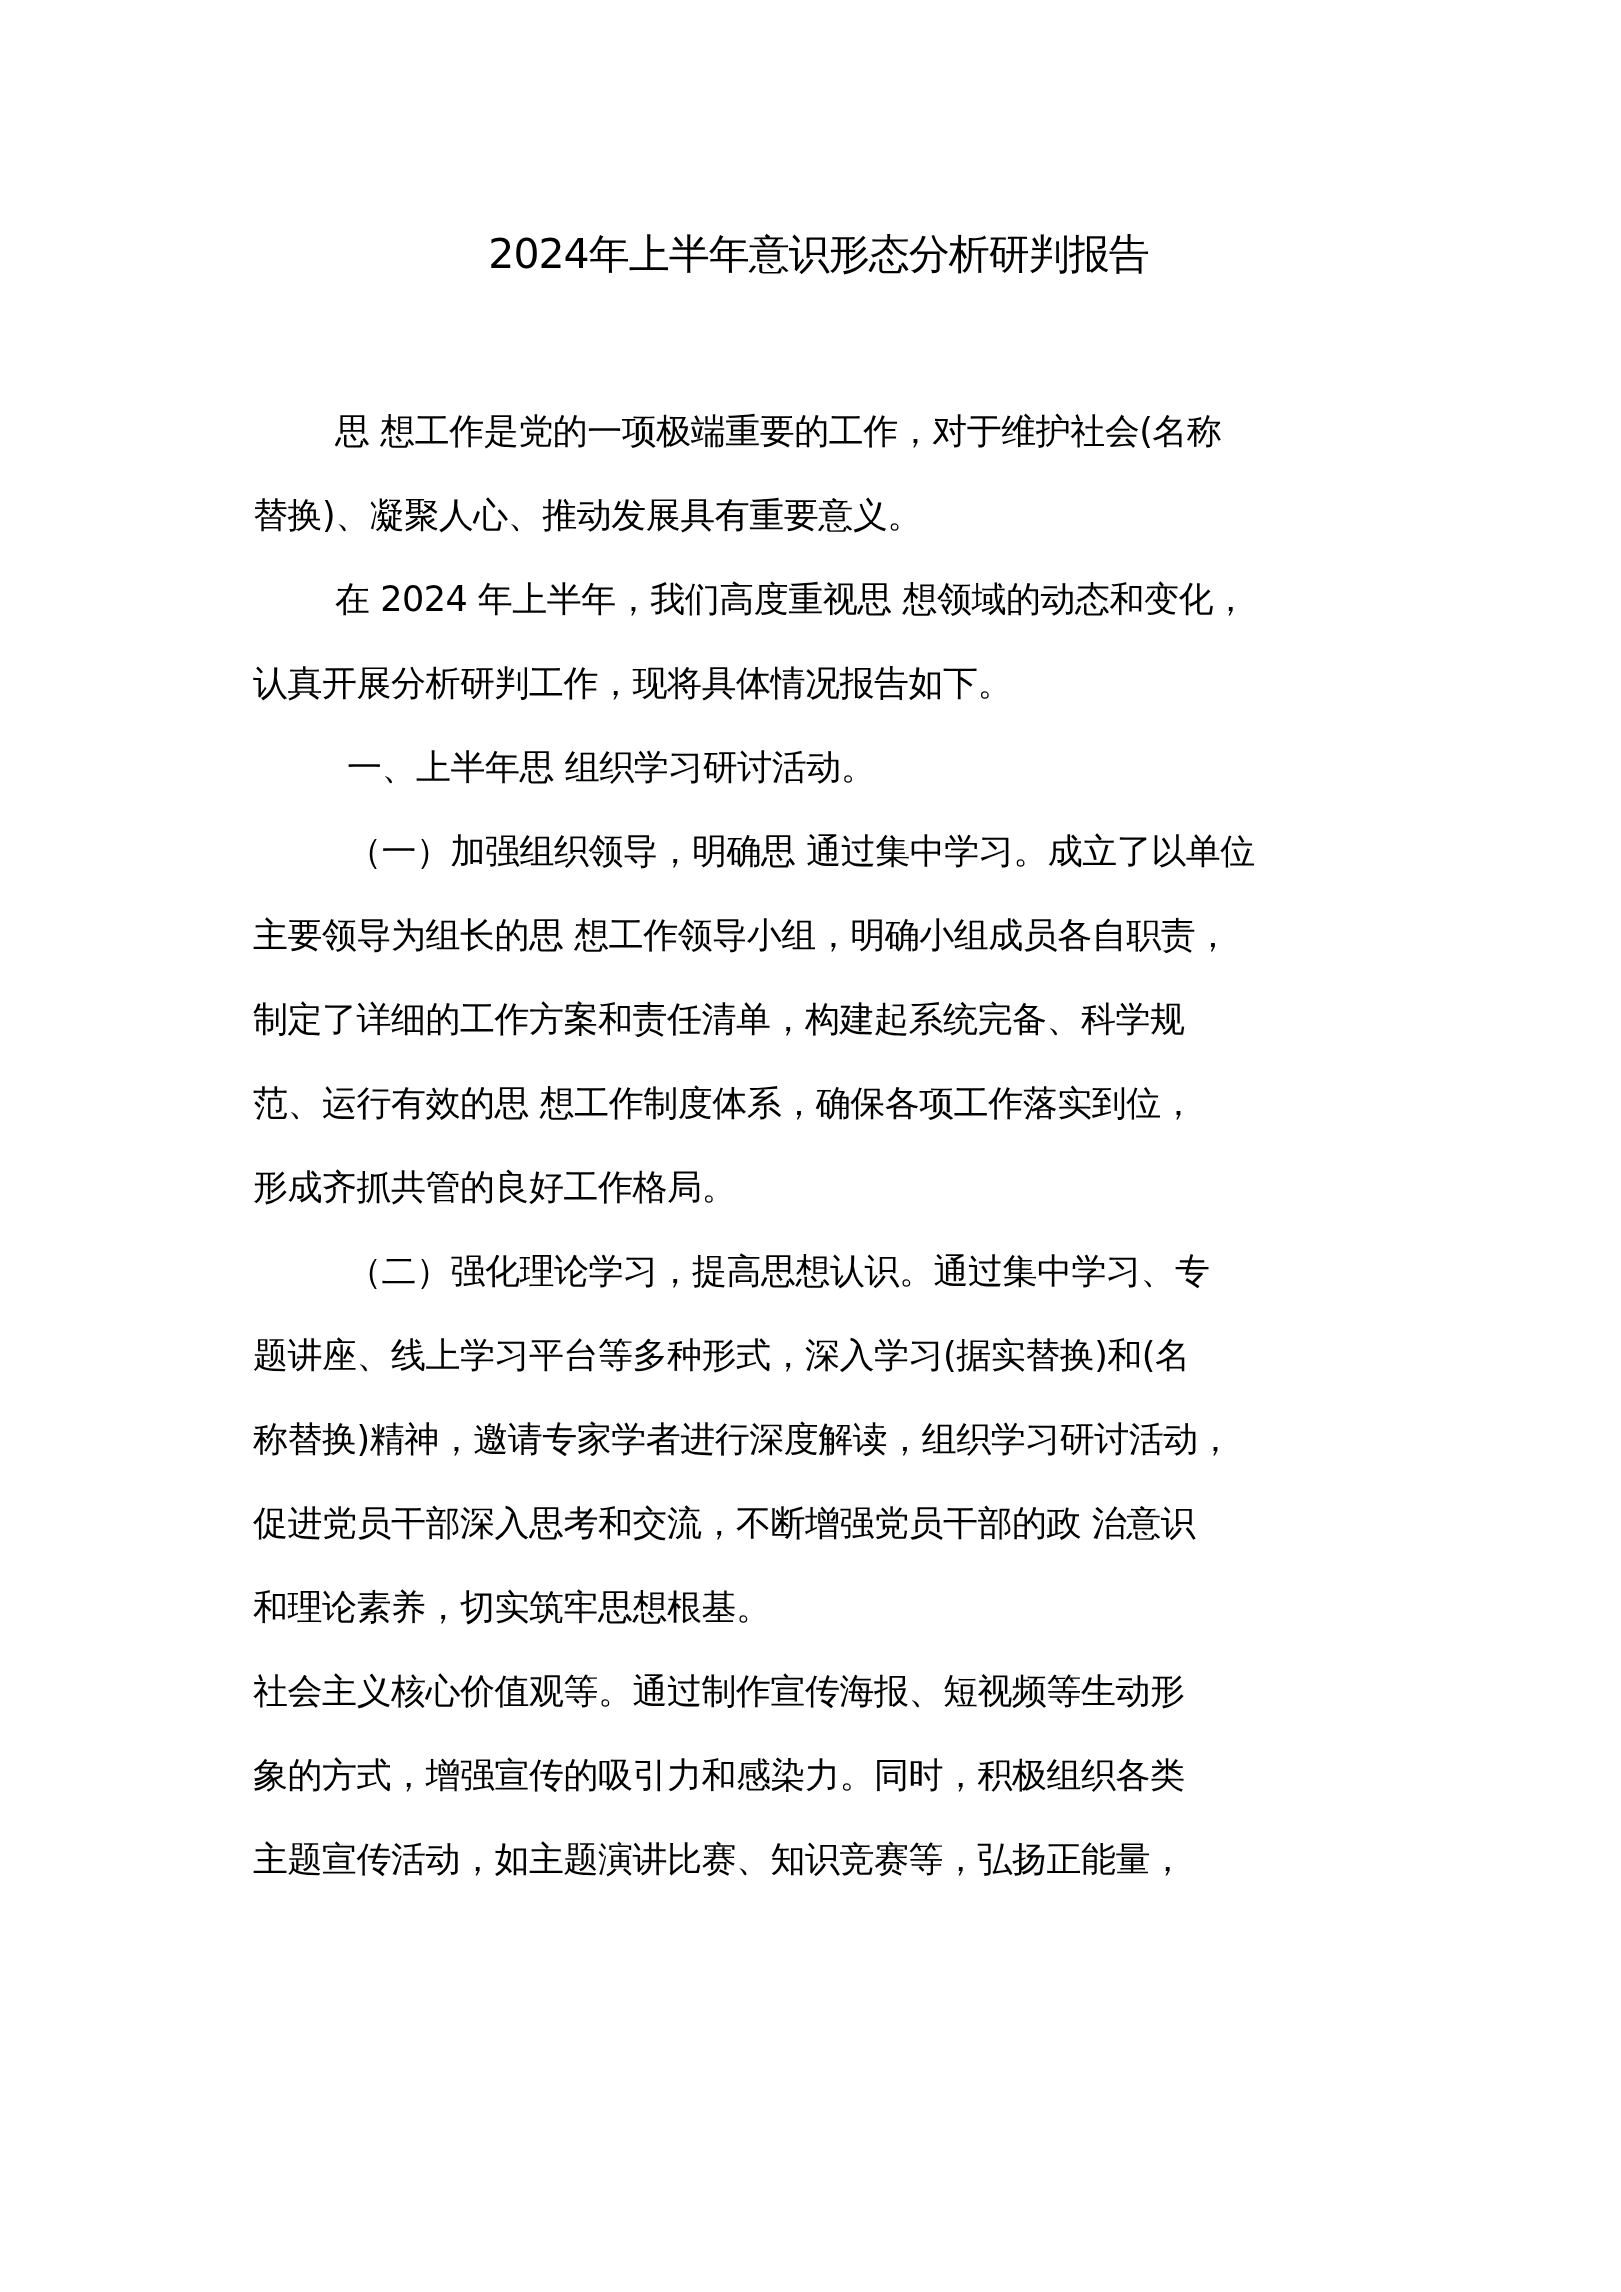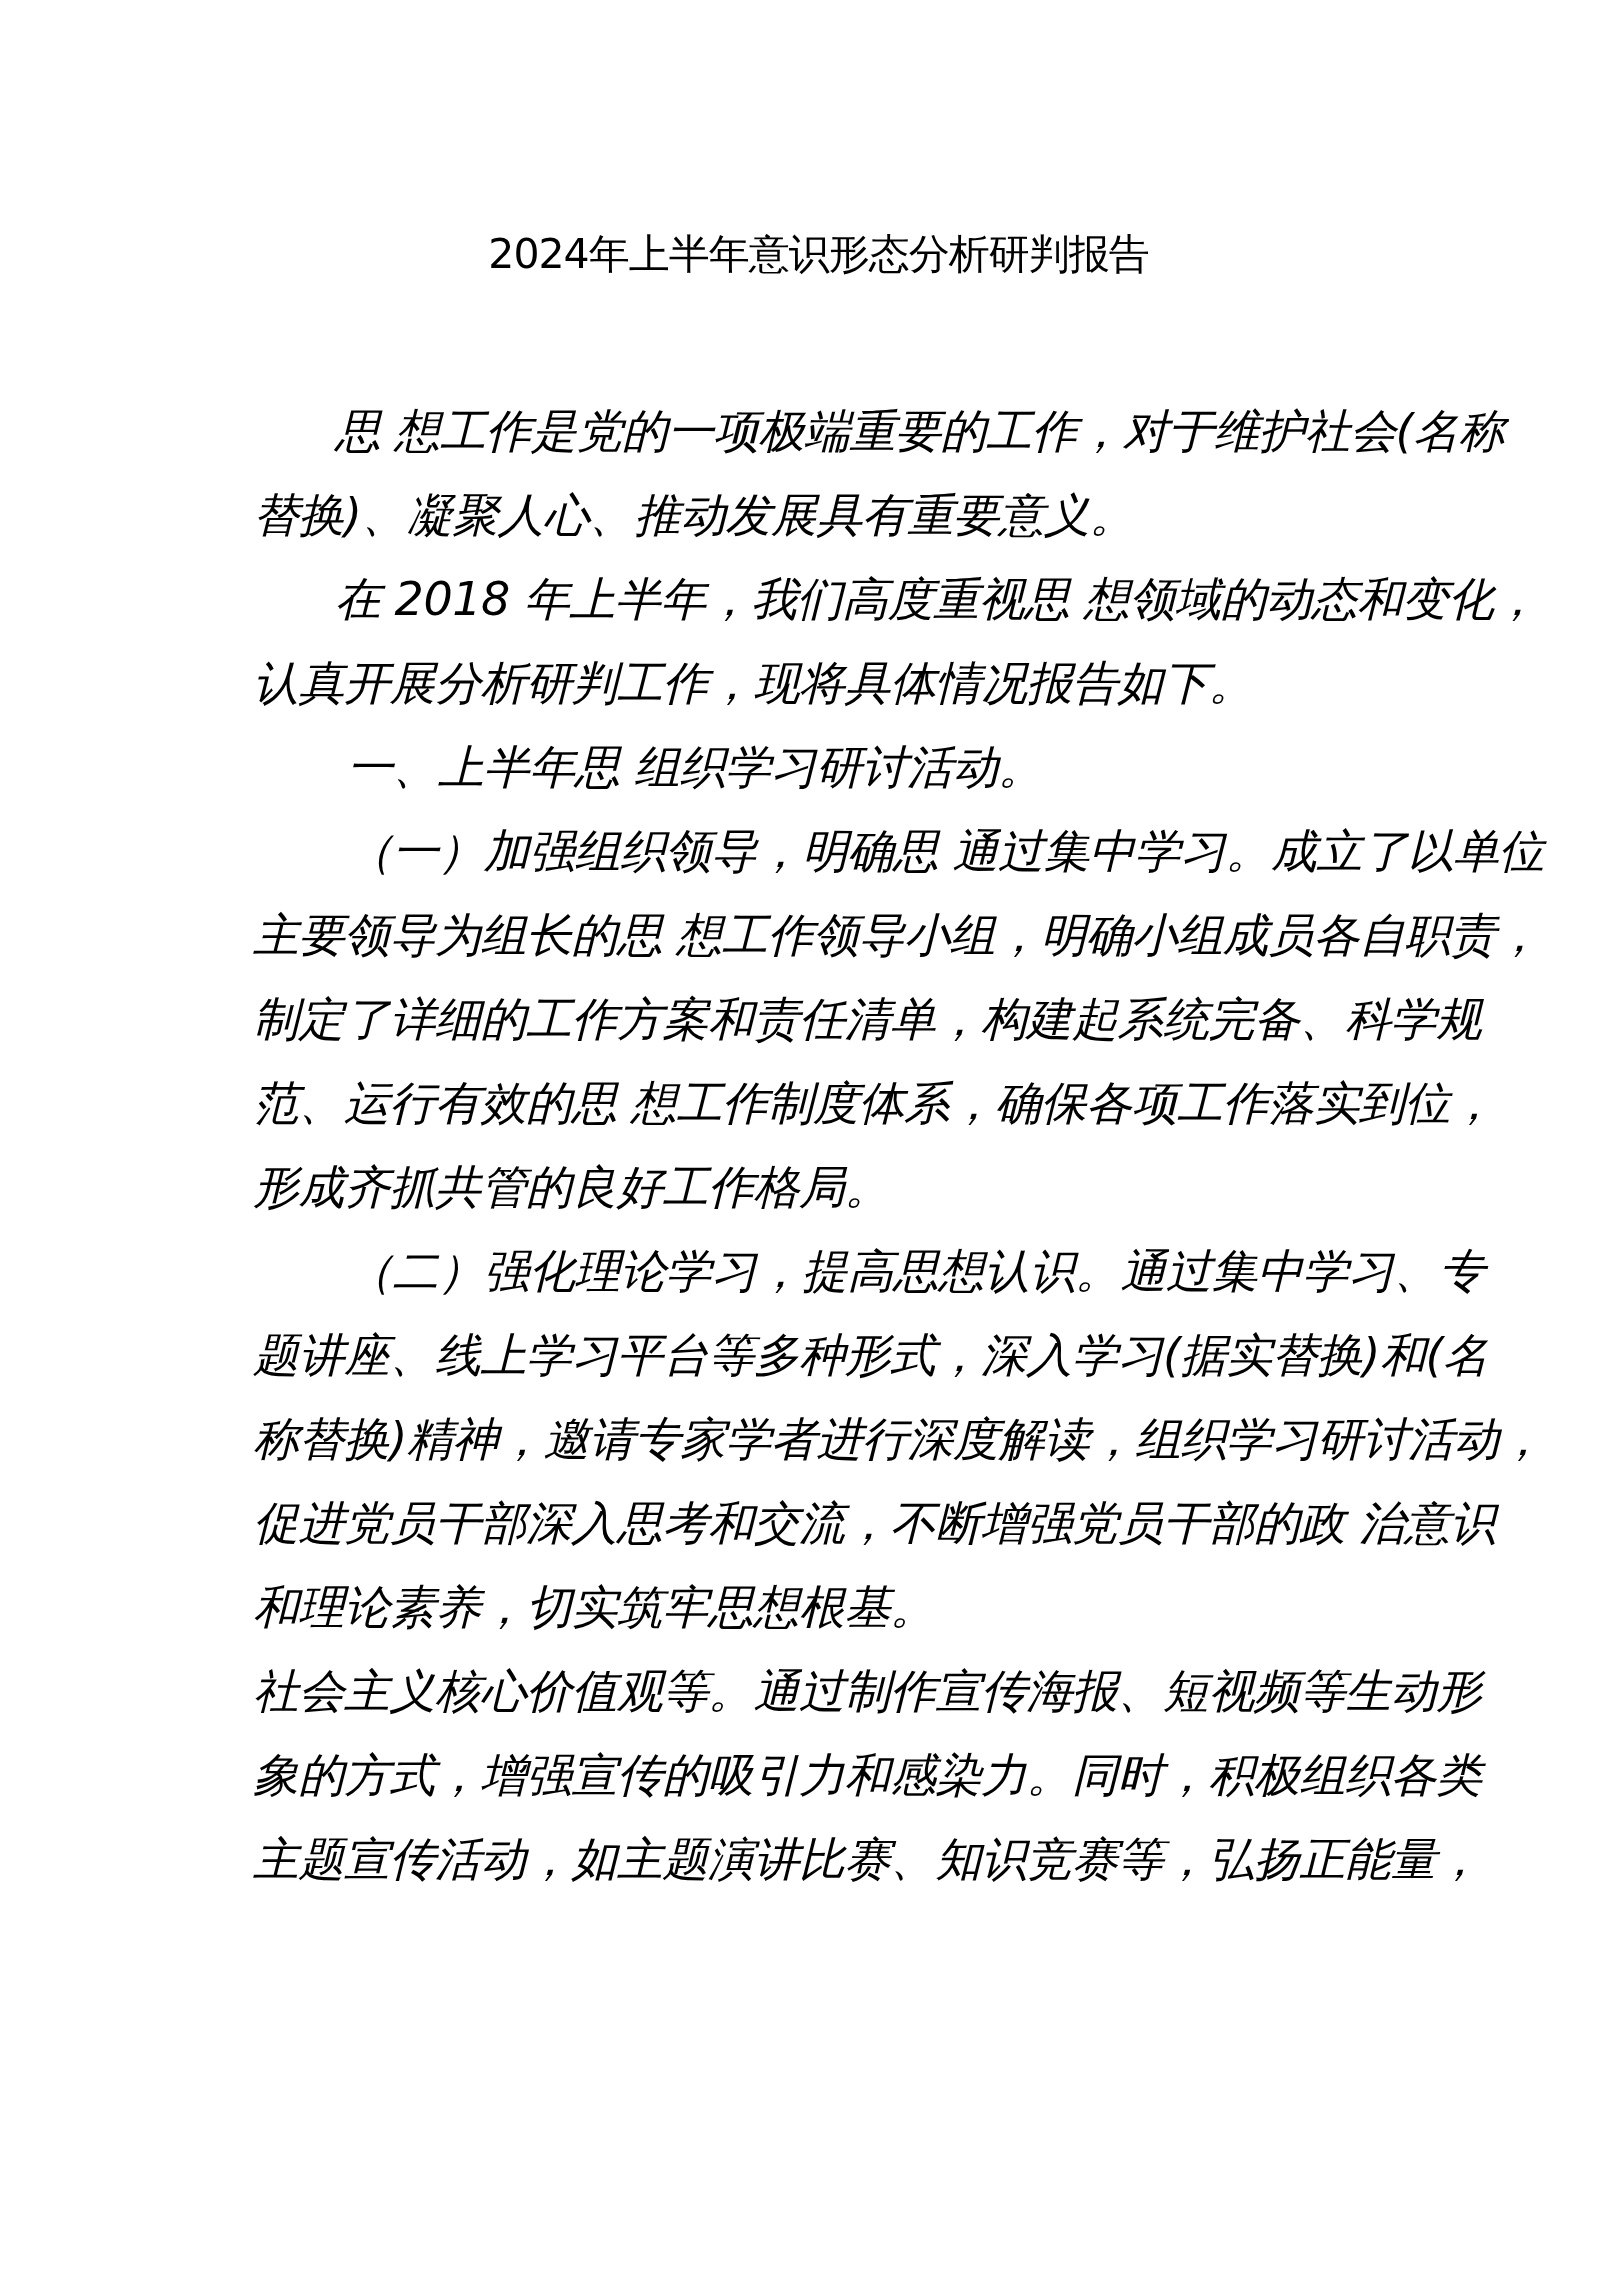--- a/index.html
+++ b/index.html
@@ -35,42 +35,41 @@
       letter-spacing: -1px;
     }
     .body-text {
       position: absolute;
       left: 245px;
       top: 404px;
       width: 1157px;
     }
     .line {
       height: 84px;
-      font-size: 46px;
+      font-size: 35px;
       line-height: 55px;
       white-space: nowrap;
       letter-spacing: -0.5px;
-      font-style: italic;
     }
     .indent2 { padding-left: 82px; }
     .indent-h1 { padding-left: 94px; }
     .indent-h2 { padding-left: 94px; }
   </style>
 </head>
 <body>
 
 <div class="page">
   <div class="title">2024年上半年意识形态分析研判报告</div>
 
   <div class="body-text">
 
     <div class="line indent2">思 想工作是党的一项极端重要的工作，对于维护社会(名称</div>
     <div class="line">替换)、凝聚人心、推动发展具有重要意义。</div>
 
-    <div class="line indent2">在 2018 年上半年，我们高度重视思 想领域的动态和变化，</div>
+    <div class="line indent2">在 2024 年上半年，我们高度重视思 想领域的动态和变化，</div>
     <div class="line">认真开展分析研判工作，现将具体情况报告如下。</div>
 
     <div class="line indent-h1">一、上半年思 组织学习研讨活动。</div>
 
     <div class="line indent-h2">（一）加强组织领导，明确思 通过集中学习。成立了以单位</div>
     <div class="line">主要领导为组长的思 想工作领导小组，明确小组成员各自职责，</div>
     <div class="line">制定了详细的工作方案和责任清单，构建起系统完备、科学规</div>
     <div class="line">范、运行有效的思 想工作制度体系，确保各项工作落实到位，</div>
     <div class="line">形成齐抓共管的良好工作格局。</div>
 

